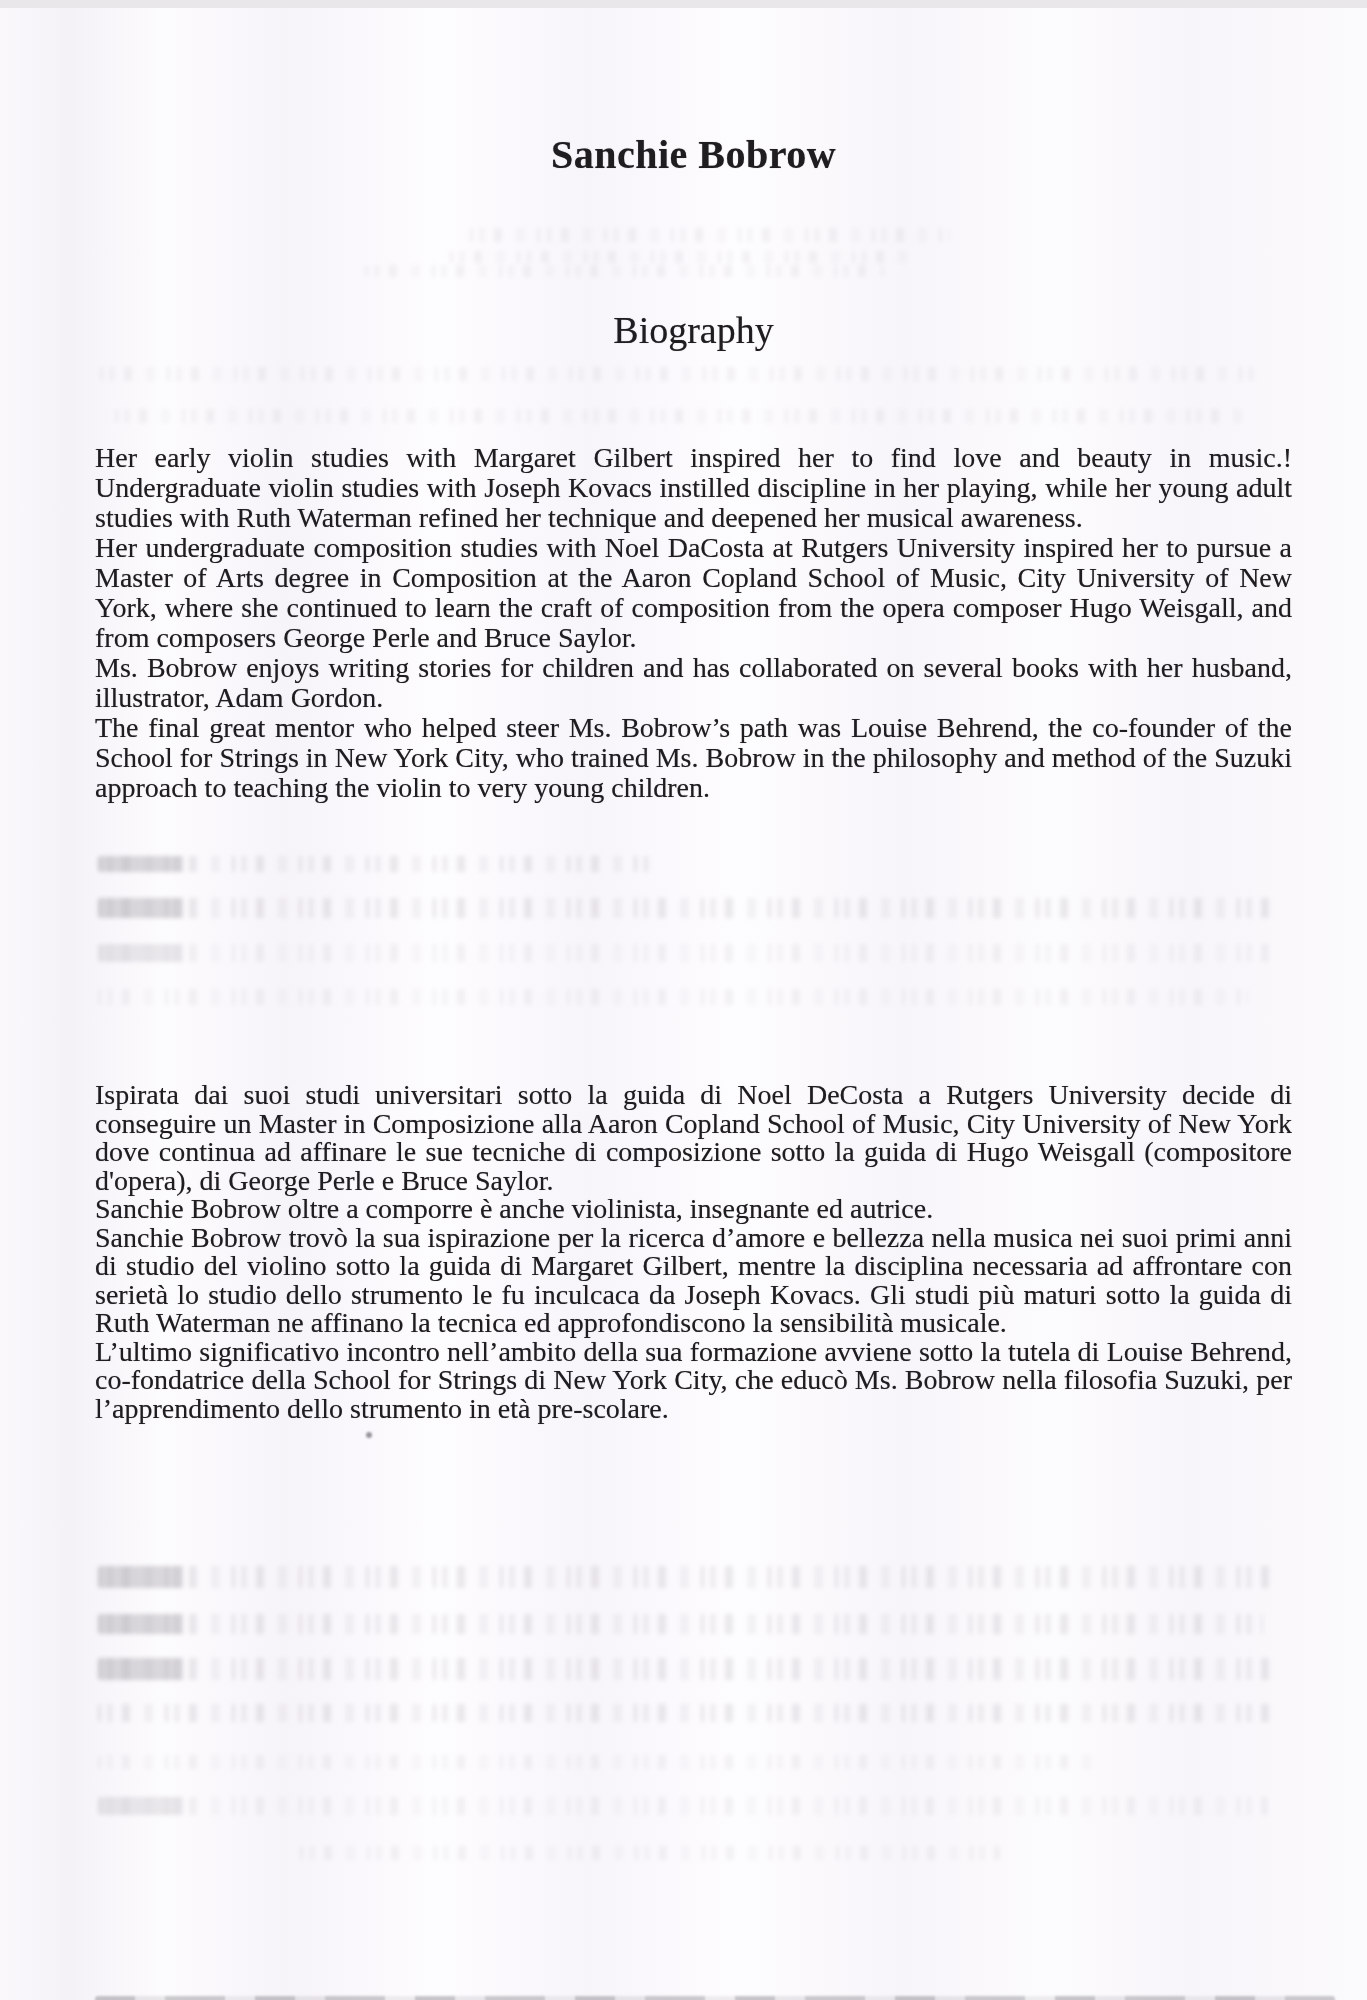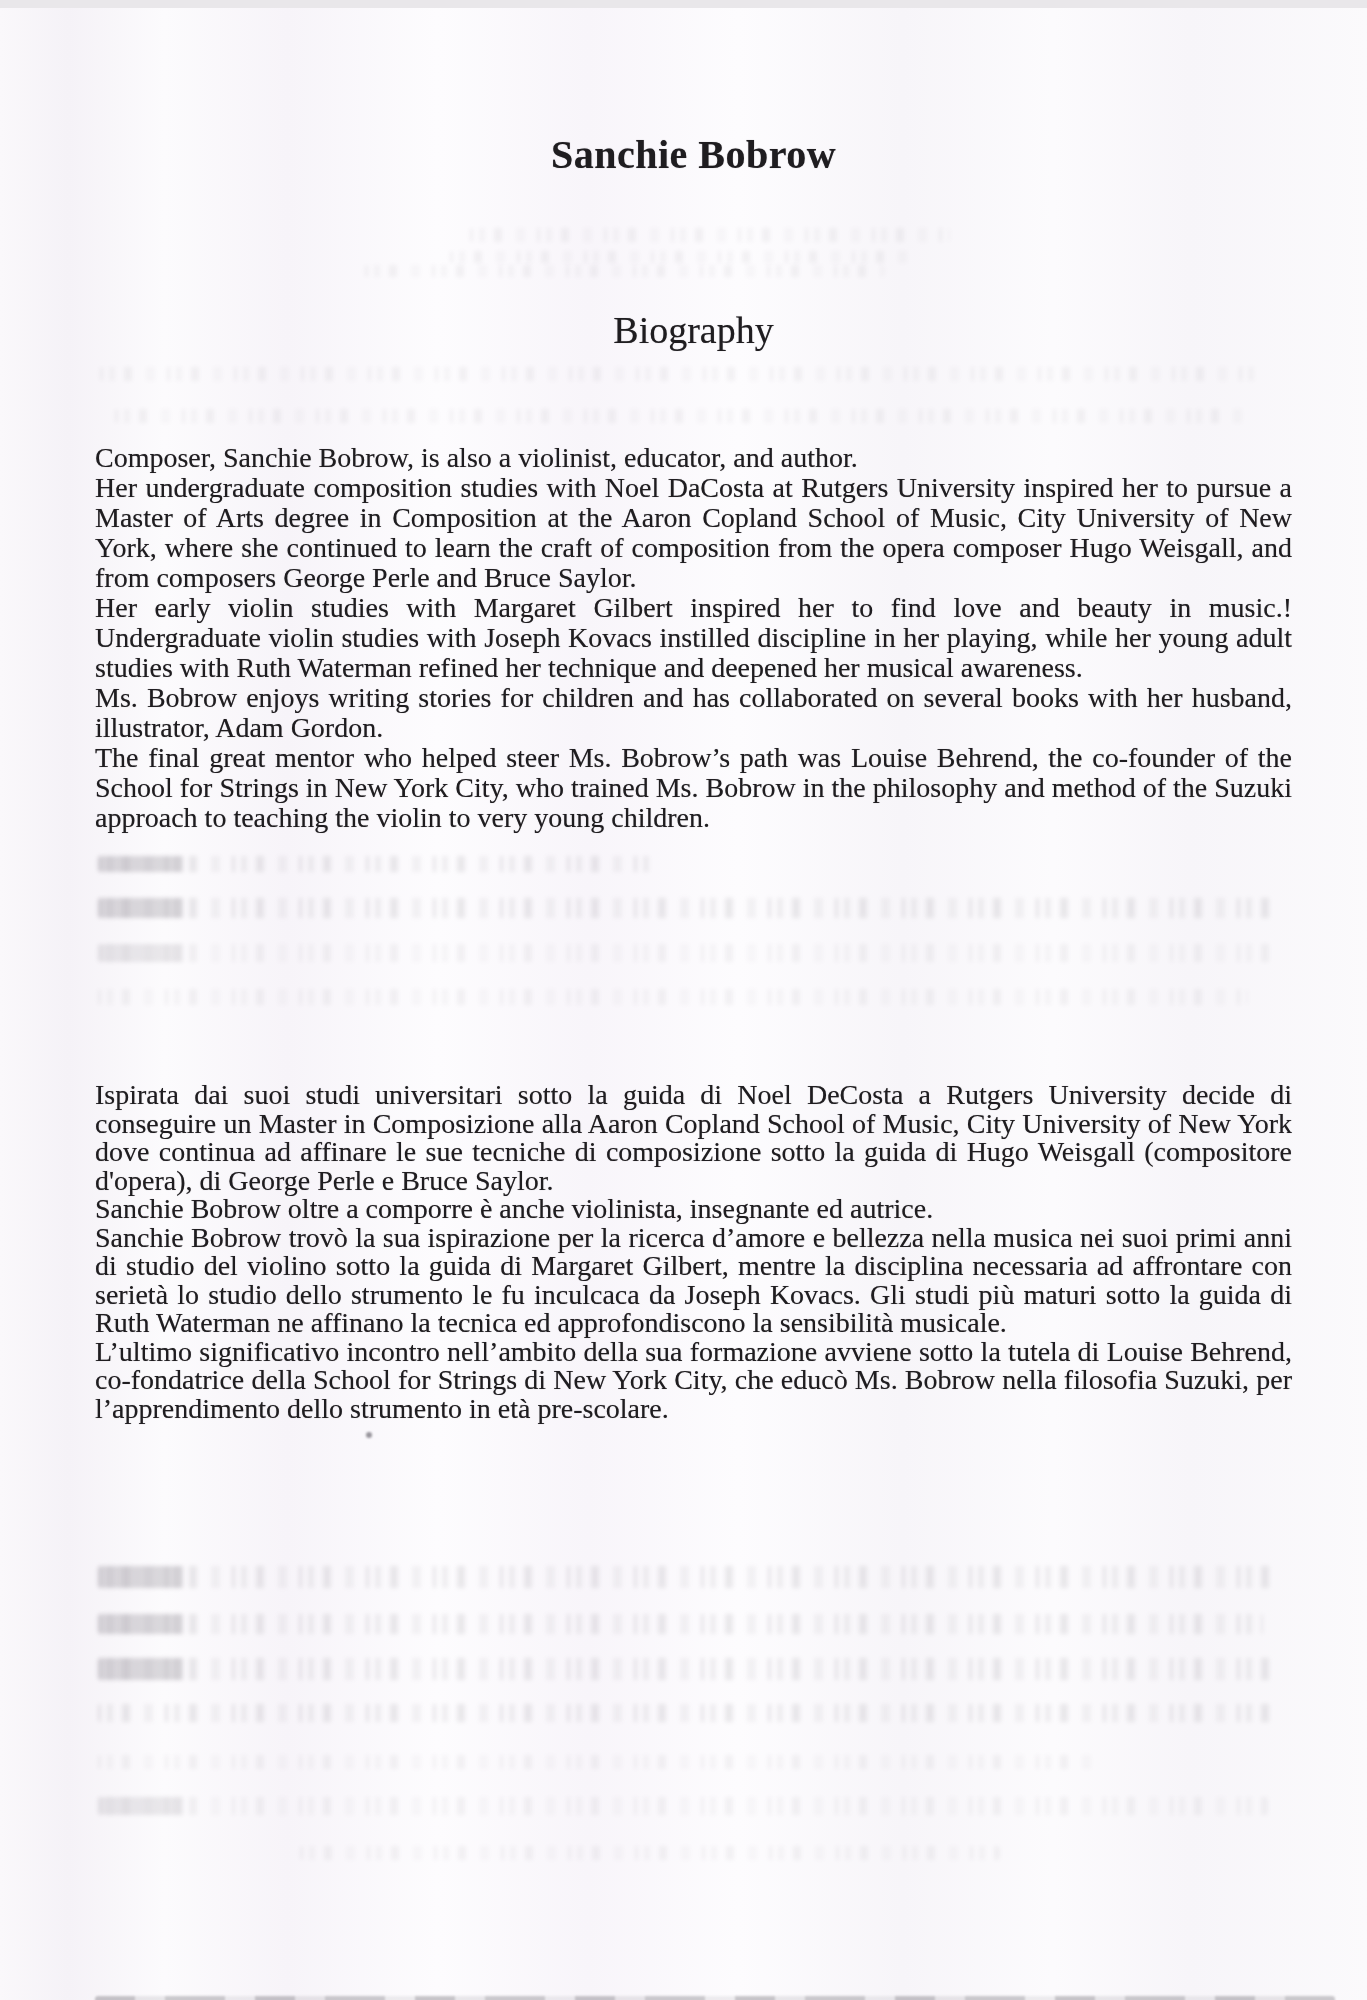--- a/index.html
+++ b/index.html
@@ -109,23 +109,22 @@
   <div class="ghost ghost-faint" style="top:257px; left:365px; width:520px; height:12px;"></div>
 
   <h1 class="page-title">Sanchie Bobrow</h1>
 
   <h2 class="section-heading heading-biography">Biography</h2>
 
   <div class="ghost ghost-faint" style="top:359px; left:100px; width:1160px; height:14px;"></div>
   <div class="ghost ghost-faint" style="top:401px; left:115px; width:1130px; height:14px;"></div>
 
   <div class="textblock textblock-english">
-    <p>Composer, Sanchie Bobrow, is also a violinist, educator, and author.</p>
+    <p>Her early violin studies with Margaret Gilbert inspired her to find love and beauty in music.! Undergraduate violin studies with Joseph Kovacs instilled discipline in her playing, while her young adult studies with Ruth Waterman refined her technique and deepened her musical awareness.</p>
     <p>Her undergraduate composition studies with Noel DaCosta at Rutgers University inspired her to pursue a Master of Arts degree in Composition at the Aaron Copland School of Music, City University of New York, where she continued to learn the craft of composition from the opera composer Hugo Weisgall, and from composers George Perle and Bruce Saylor.</p>
-    <p>Her early violin studies with Margaret Gilbert inspired her to find love and beauty in music.! Undergraduate violin studies with Joseph Kovacs instilled discipline in her playing, while her young adult studies with Ruth Waterman refined her technique and deepened her musical awareness.</p>
     <p>Ms. Bobrow enjoys writing stories for children and has collaborated on several books with her husband, illustrator, Adam Gordon.</p>
     <p>The final great mentor who helped steer Ms. Bobrow’s path was Louise Behrend, the co-founder of the School for Strings in New York City, who trained Ms. Bobrow in the philosophy and method of the Suzuki approach to teaching the violin to very young children.</p>
   </div>
 
   <div class="ghost ghost-heavy" style="top:848px; left:98px; width:560px; height:16px;"></div>
   <div class="ghost ghost-heavy" style="top:890px; left:98px; width:1180px; height:20px;"></div>
   <div class="ghost ghost-heavy ghost-faint" style="top:936px; left:98px; width:1180px; height:18px;"></div>
   <div class="ghost ghost-faint" style="top:981px; left:98px; width:1150px; height:16px;"></div>
 
 

